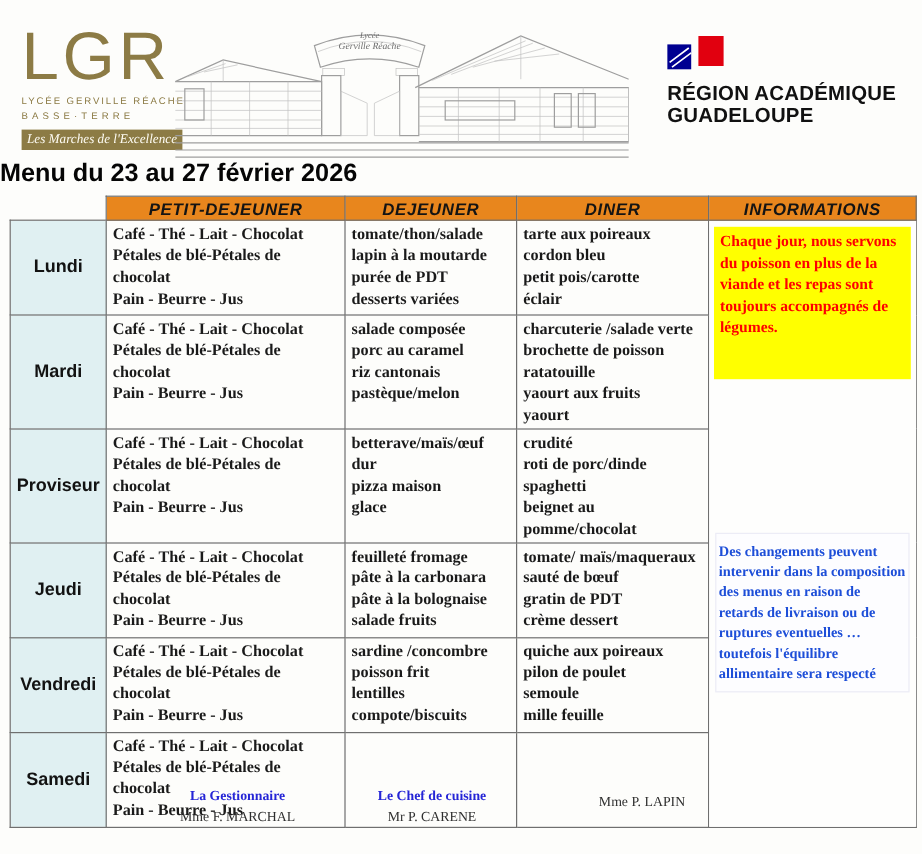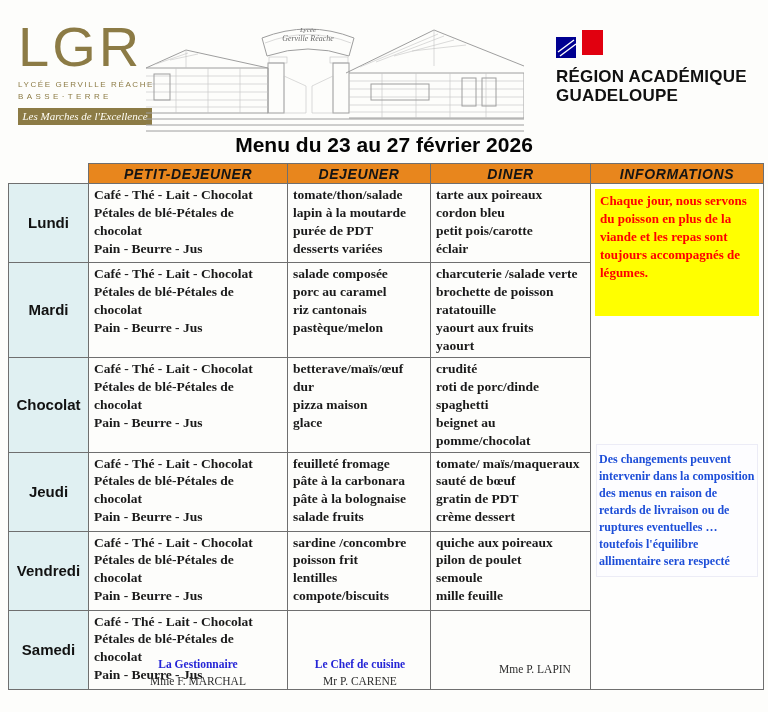--- a/index.html
+++ b/index.html
@@ -28,21 +28,21 @@
   .building svg { display:block; }
 
   .region { position:absolute; left:556px; top:30px; width:205px; }
   .region-name {
     font-family:"Liberation Sans", sans-serif; font-weight:bold;
     font-size:17px; line-height:1.12; letter-spacing:0.2px; color:#111; margin-top:5px;
   }
   .region-devise { font-style:italic; font-size:10px; line-height:1.25; margin-top:6px; color:#222; }
 
   .page-title {
-    position:absolute; left:0; top:133px; width:768px; text-align:center;
+    position:absolute; left:0; top:133px; width:768px; text-align:left;
     font-family:"Liberation Sans", sans-serif; font-weight:bold; font-size:21px; color:#050505;
   }
 
   
   table.menu-table {
     position:absolute; left:8px; top:163px; width:755px;
     border-collapse:collapse; table-layout:fixed;
   }
   .menu-table td, .menu-table th { border:1px solid #6f6f6f; }
   .menu-table th.corner { border:none; background:transparent; }
@@ -199,21 +199,21 @@
     <td>
           <div class="cell-lines">charcuterie /salade verte
 brochette de poisson
 ratatouille
 yaourt aux fruits
 yaourt</div>
         </td>
   </tr>
 
   <tr>
-    <td class="day">Chocolat</td>
+    <td class="day">Proviseur</td>
     <td>
           <div class="cell-lines">Café - Thé - Lait - Chocolat
 Pétales de blé-Pétales de chocolat
 Pain - Beurre - Jus</div>
         </td>
     <td>
           <div class="cell-lines">betterave/maïs/œuf dur
 pizza maison
 glace</div>
         </td>

